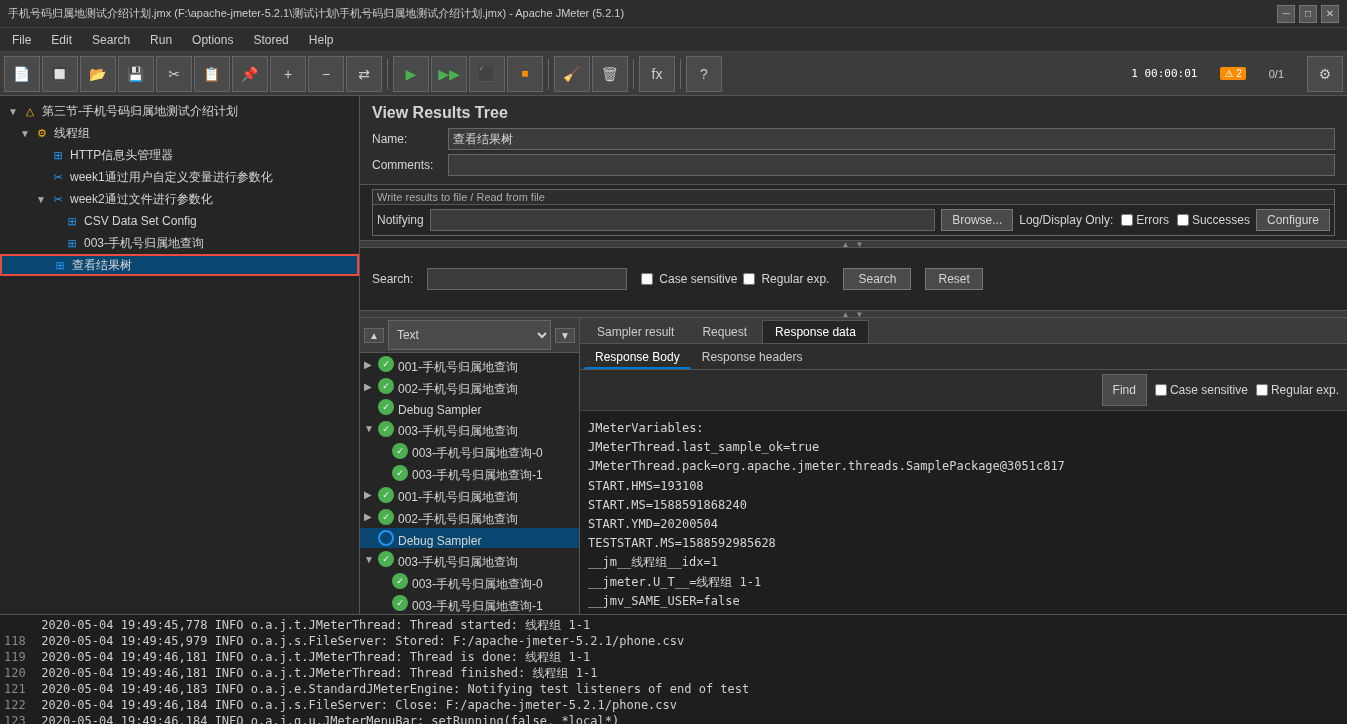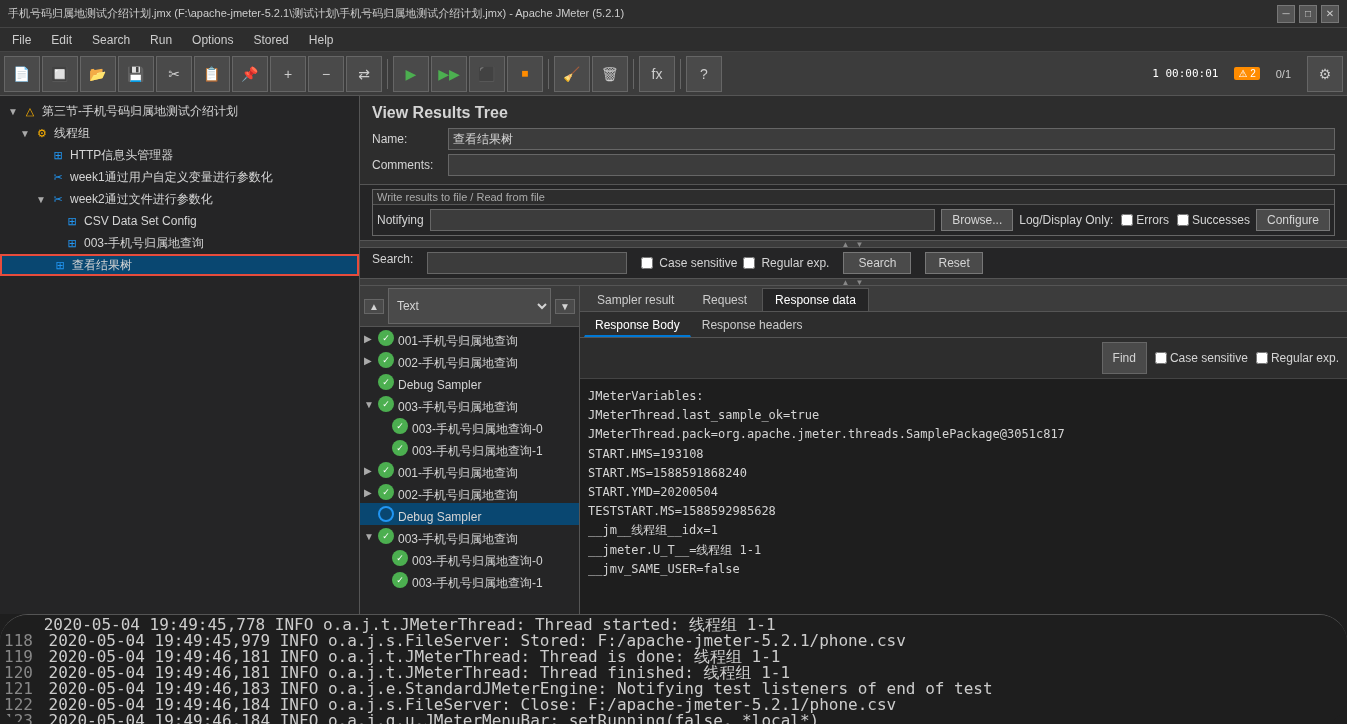--- a/index.html
+++ b/index.html
@@ -68,21 +68,21 @@
       display: flex; align-items: center; justify-content: center;
       cursor: pointer;
       color: #ccc;
       font-size: 14px;
     }
     .toolbar-sep { width: 1px; height: 30px; background: #666; margin: 0 3px; }
     .toolbar-right {
       margin-left: auto;
       display: flex;
       align-items: center;
-      gap: 16px;
+      gap: 23px;
       color: #ccc;
       font-size: 11px;
       text-align: center;
     }
     .toolbar-time { color: #ffffff; font-family: monospace; }
     .warning-badge {
       background: #ff8c00;
       color: white;
       padding: 1px 4px;
       font-size: 10px;
@@ -135,24 +135,23 @@
     .icon-yellow { color: #ffb300; }
     .tree-label { font-size: 12px; color: #d4d4d4; }
 
     
     .log-panel {
       height: 110px;
       background: #1e1e1e;
       border-top: 1px solid #555;
       overflow-y: auto;
       font-family: monospace;
-      font-size: 16px;
+      font-size: 12px;
       padding: 2px 4px;
       color: #ccc;
-      border-radius: 28px;
     }
     .log-line { line-height: 16px; white-space: nowrap; }
     .log-line-num { color: #888; margin-right: 6px; display: inline-block; min-width: 24px; }
 
     
     .right-panel {
       flex: 1;
       background: #252526;
       display: flex;
       flex-direction: column;
@@ -250,21 +249,22 @@
       padding: 2px 10px;
       font-size: 12px;
       cursor: pointer;
       height: 22px;
       margin-left: auto;
     }
 
     
     .search-row {
       display: flex;
-      padding: 4px 12px;
+      align-items: center;
+      padding: 20px 12px;
       gap: 14px;
     }
     .search-label { color: #d4d4d4; font-size: 12px; }
     .search-input {
       width: 200px;
       background: #3c3c3c;
       border: 1px solid #666;
       color: #d4d4d4;
       padding: 2px 4px;
       font-size: 12px;
@@ -312,21 +312,21 @@
       border-bottom: 1px solid #555;
       padding: 2px 4px;
       gap: 4px;
     }
     .results-dropdown {
       flex: 1;
       background: #4a4a4a;
       border: 1px solid #666;
       color: #d4d4d4;
       font-size: 12px;
-      height: 36px;
+      height: 30px;
       padding: 0 4px;
     }
     .triangle-btn {
       background: #4a4a4a;
       border: 1px solid #666;
       color: #d4d4d4;
       cursor: pointer;
       padding: 1px 4px;
       font-size: 10px;
     }

